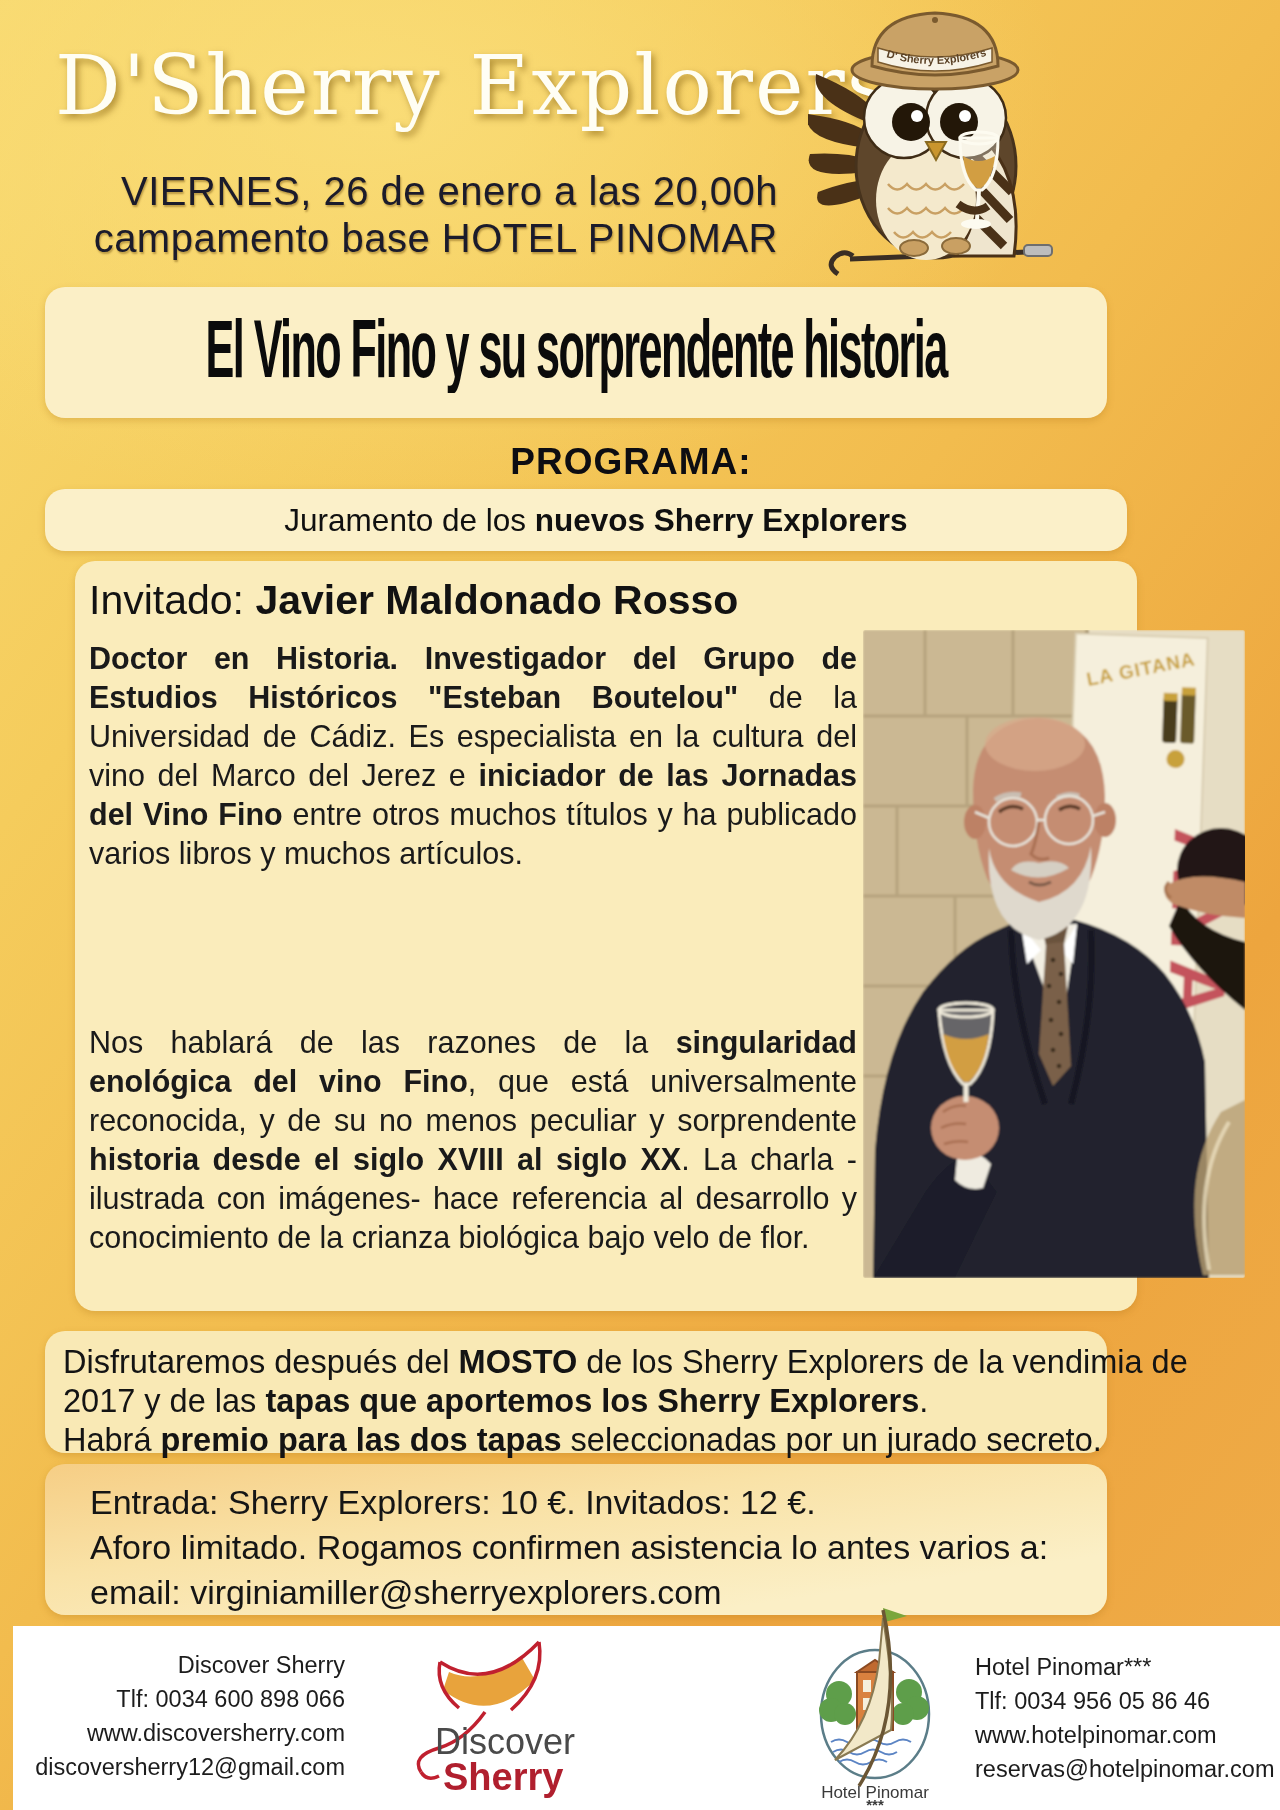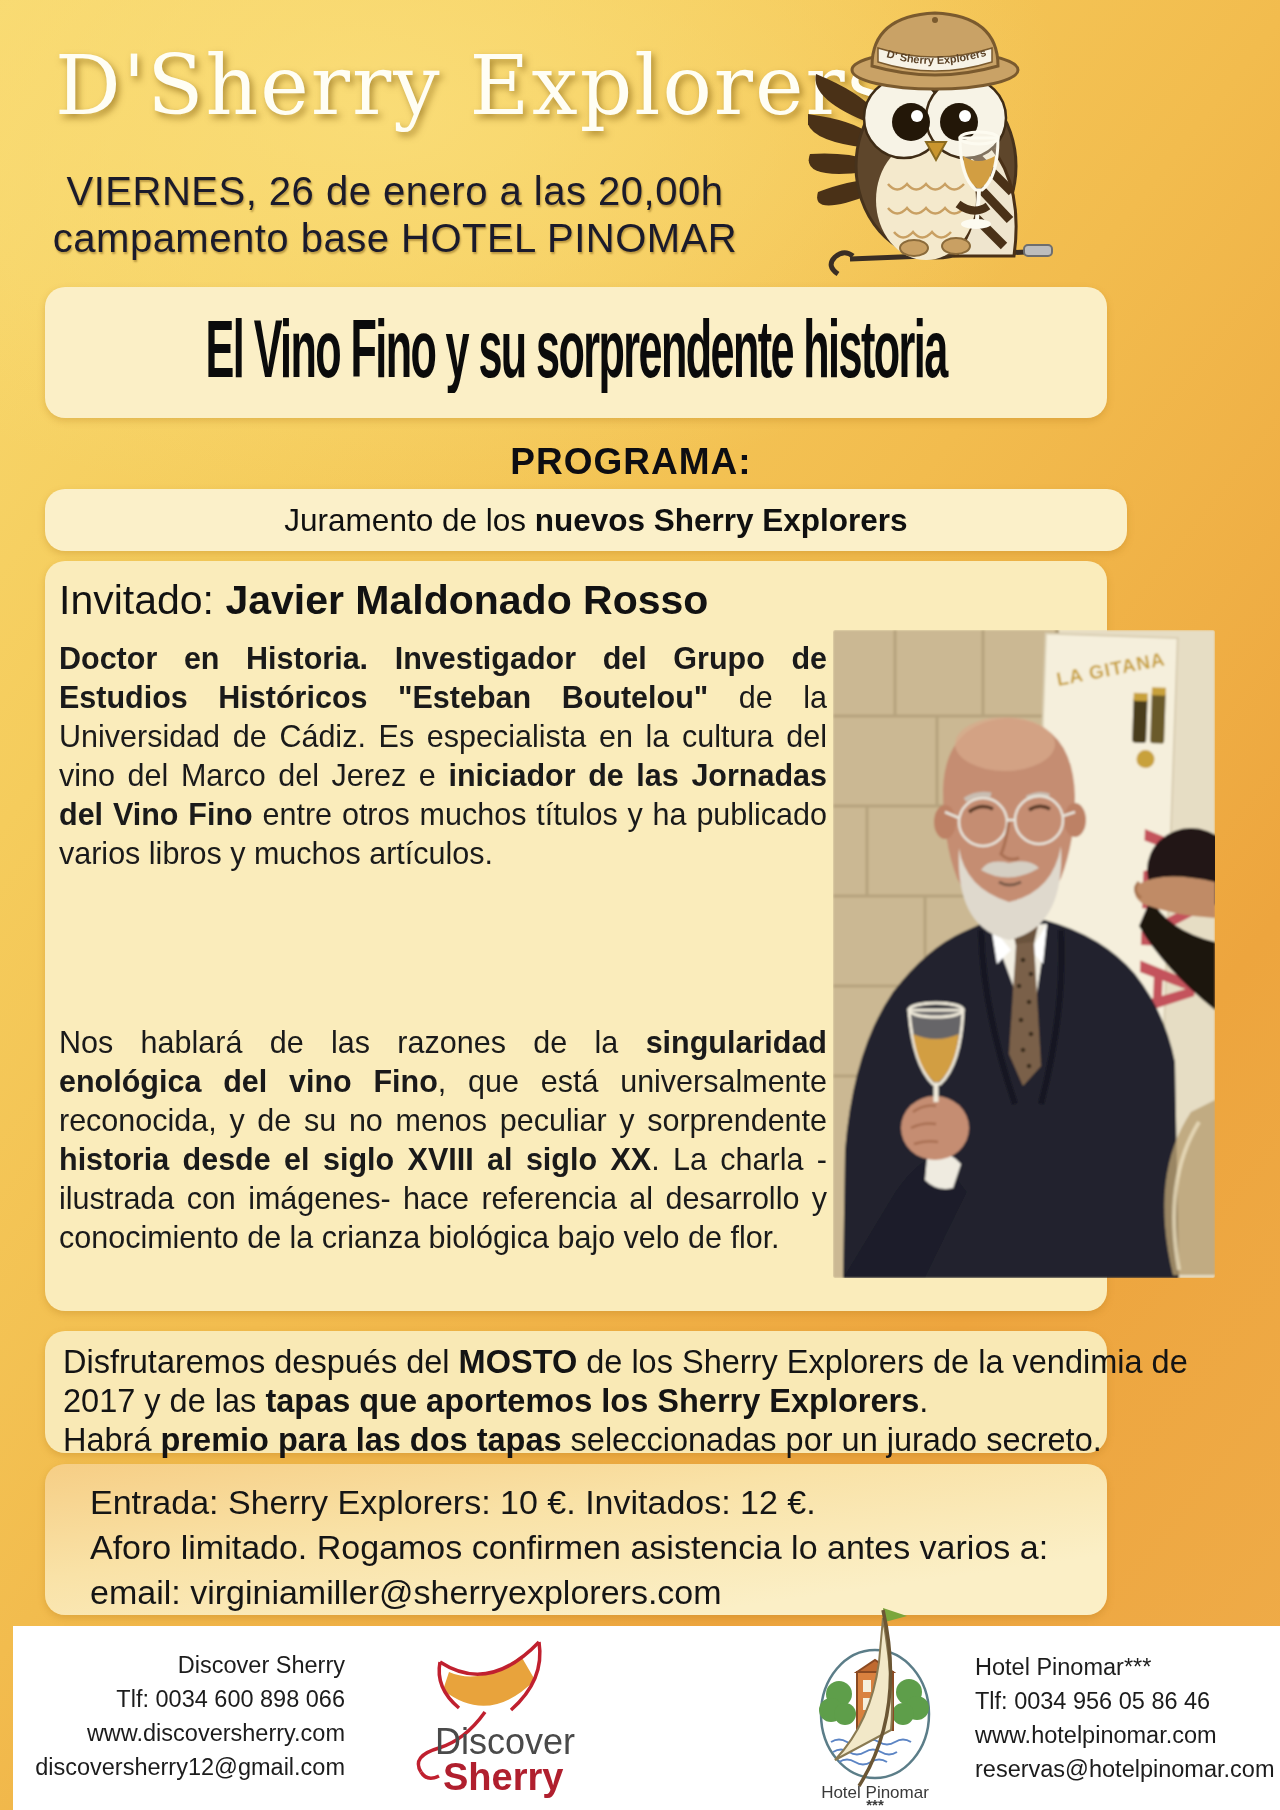--- a/index.html
+++ b/index.html
@@ -10,38 +10,38 @@
       radial-gradient(1100px 650px at 30% 6%, rgba(250,222,122,.85) 0%, rgba(250,222,122,0) 62%),
       linear-gradient(128deg,#F8D96F 0%,#F5CC5C 24%,#F2BC4E 48%,#EDA53E 74%,#EFAC49 100%);
   }
   .cbox { position:absolute; left:45px; width:1062px; background:#FBEFC6; border-radius:20px;
           box-shadow:0 3px 7px rgba(170,110,20,.28); }
 
   .brand-title { position:absolute; left:55px; top:38px; font-family:"DejaVu Serif", serif;
     font-size:82px; color:#FFFEF4; letter-spacing:2px;
     text-shadow:3px 4px 7px rgba(115,78,0,.55); white-space:nowrap; }
 
-  .date-block { position:absolute; left:20px; top:168px; width:750px; text-align:center;
+  .date-block { position:absolute; left:28px; top:168px; width:750px; text-align:right;
     font-size:40px; line-height:47px; color:#1B1B2B; letter-spacing:.5px;
     text-shadow:1px 2px 2px rgba(95,60,0,.4); }
 
   .owl-logo { position:absolute; left:808px; top:8px; }
 
   .title-box { top:287px; height:131px; text-align:center; }
   .main-title { display:inline-block; margin-top:30px; font-weight:bold; font-size:54px;
     letter-spacing:-2px; color:#0B0B0B; transform:scale(.8,1.5); transform-origin:center;
     white-space:nowrap; }
 
   .programa { position:absolute; left:0; top:441px; width:1262px; text-align:center;
     font-size:37px; font-weight:bold; color:#0D0D12; letter-spacing:1px; }
 
   .juramento-box { top:489px; height:62px; text-align:center; font-size:31.5px;
     line-height:62px; color:#101010; background:#FBF0C9;padding-left:20px; }
 
-  .invitado-box { top:561px; height:750px; background:#FAECBB; }
+  .invitado-box { top:561px; height:750px; background:#FAECBB;margin-left:30px; }
   .invitado-heading { position:absolute; left:14px; top:16px; font-size:41px; color:#121212; }
   .invitado-heading .name { font-weight:bold; }
   .ipara { position:absolute; left:14px; width:768px; font-size:30.5px; line-height:39px;
     text-align:justify; color:#1A1A1A; margin:0; }
   .ipara-1 { top:78px; }
   .ipara-2 { top:462px; }
   .b { font-weight:bold; }
 
   .photo { position:absolute; left:788px; top:69px; width:382px; height:648px;
     border-radius:2px; overflow:hidden; }

